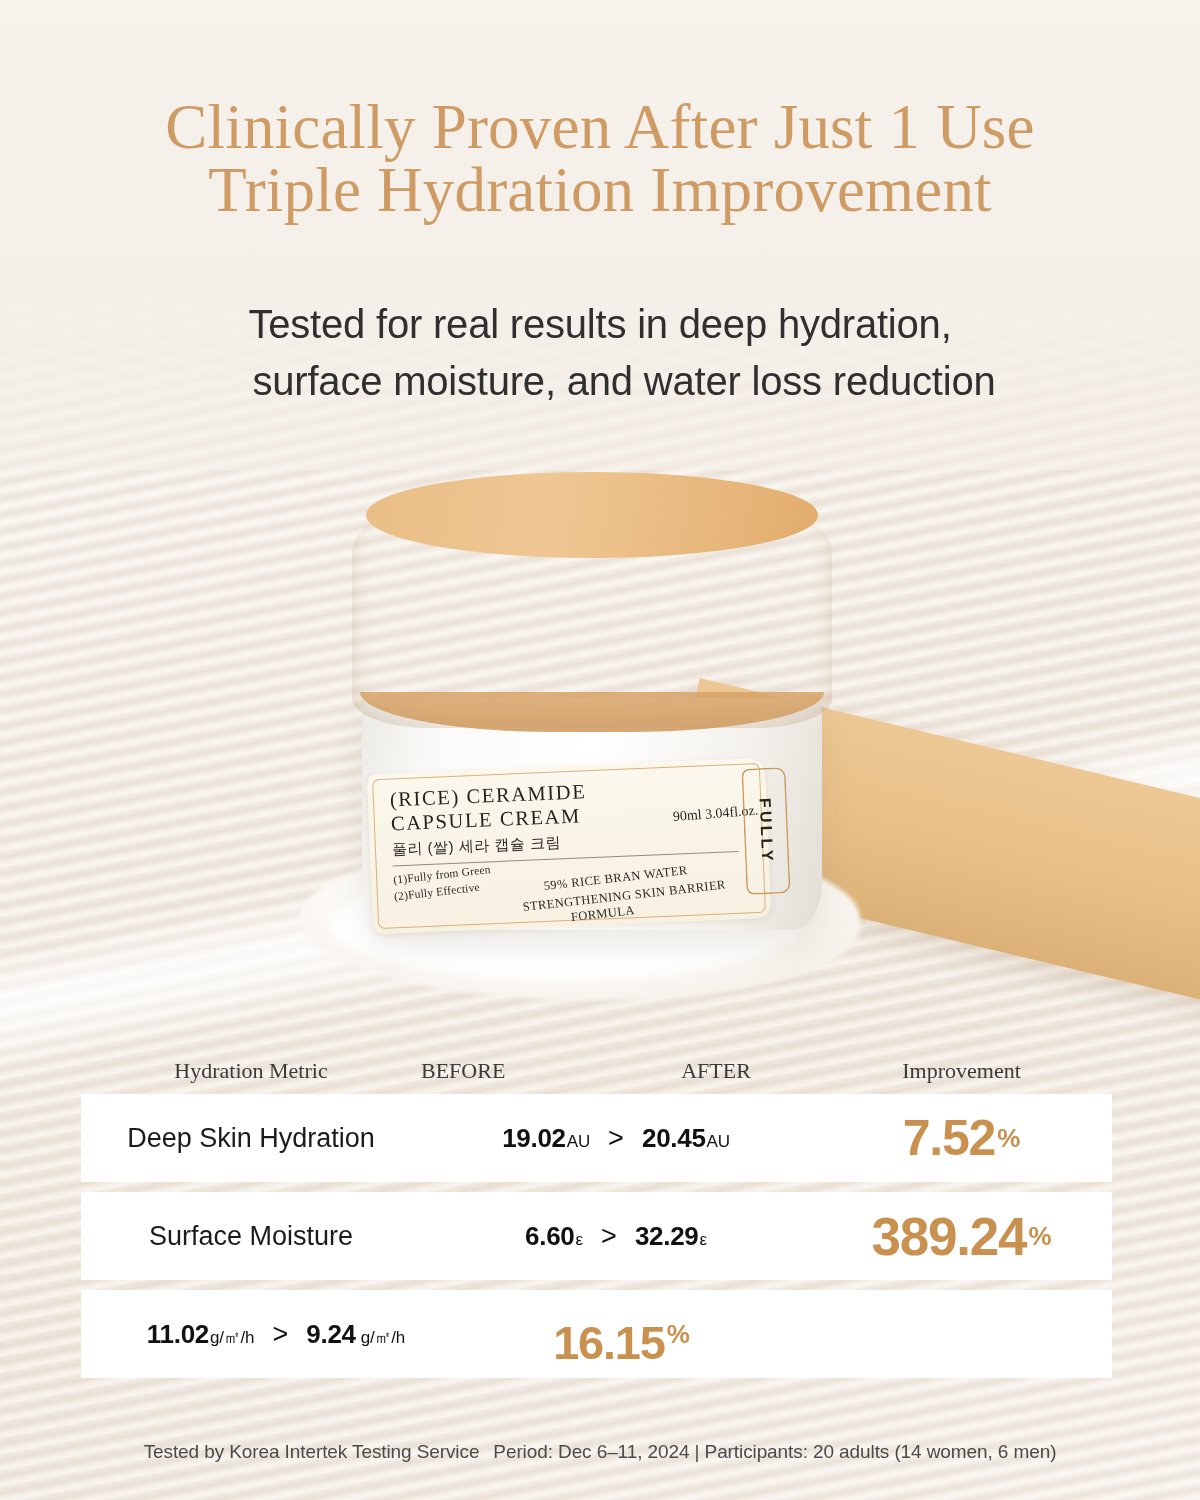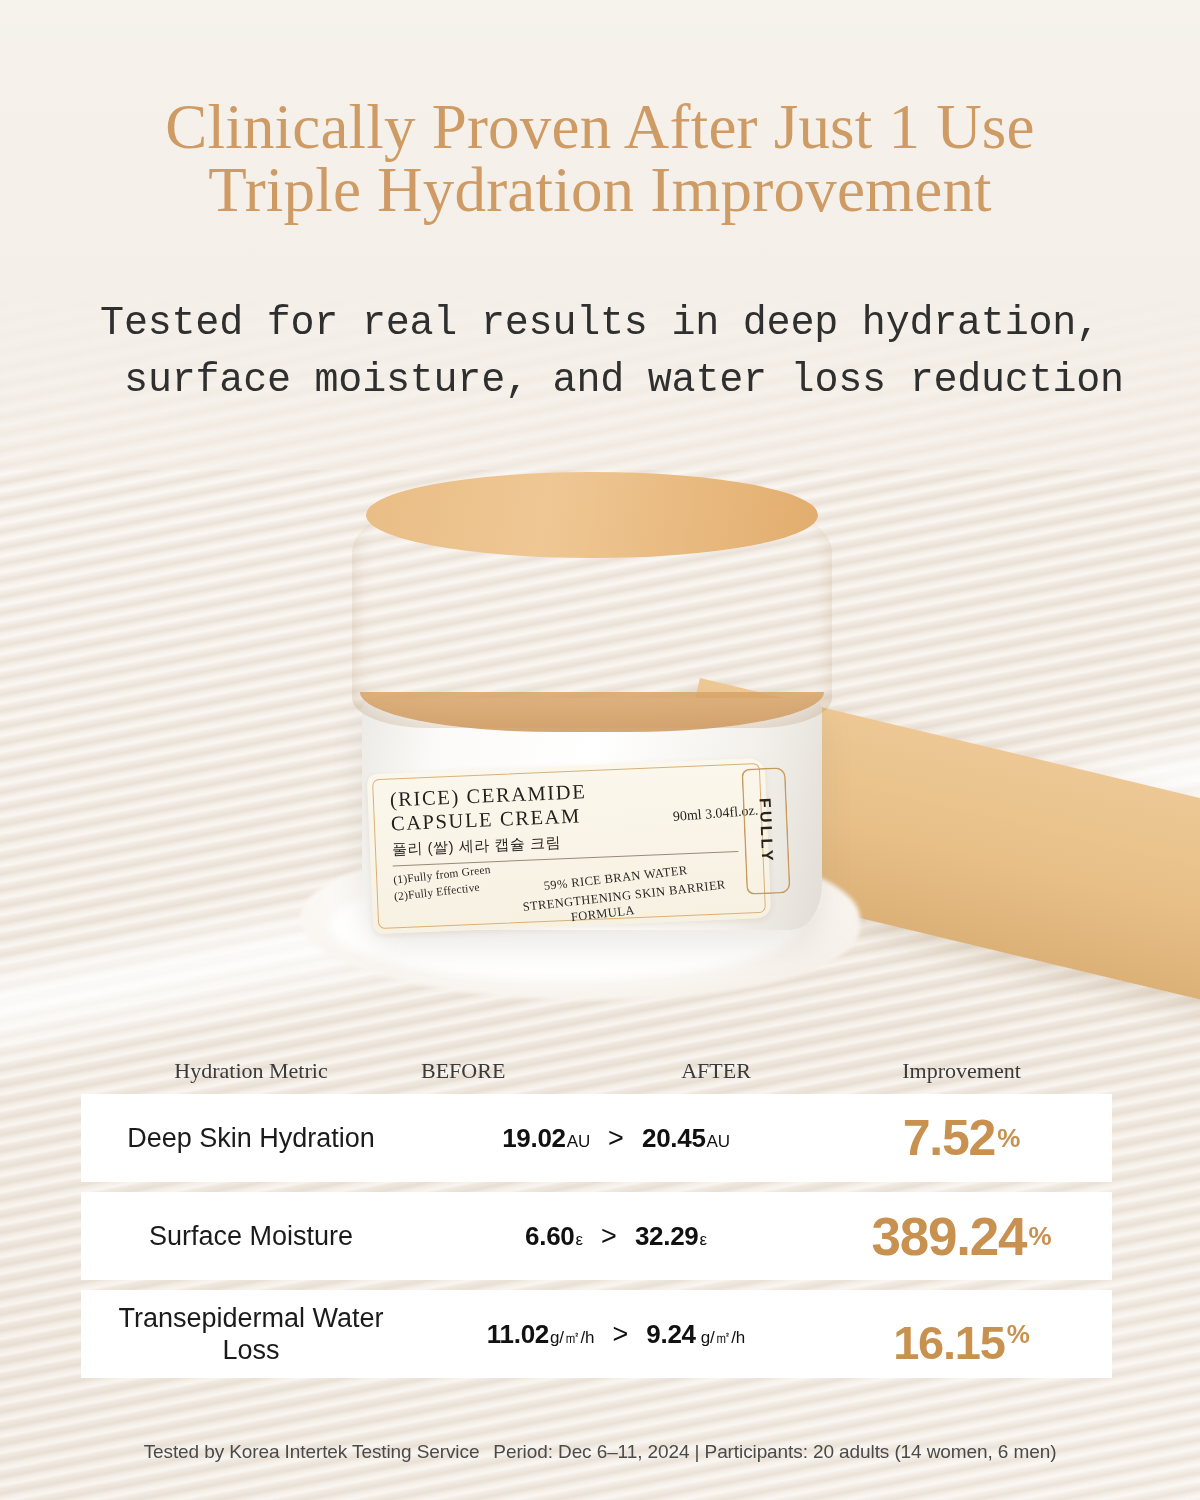--- a/index.html
+++ b/index.html
@@ -29,21 +29,21 @@
 
   
   .headline{position:absolute;left:0;top:96px;width:1200px;text-align:center;
     font-family:"Liberation Serif",serif;
     font-size:63px;line-height:1.0;letter-spacing:.2px;
     color:#cf9b64;font-weight:400;}
   .headline .l2{display:block;}
 
   .subtitle{position:absolute;left:0;top:296px;width:1200px;text-align:center;
     font-size:40px;line-height:1.42;color:#2f2f2f;font-weight:400;
-    letter-spacing:-.2px;font-family:Liberation Mono, monospace;}
+    letter-spacing:-.2px;}
   .subtitle .s2{display:block;padding-left:48px;}
 
   
   .photo{position:absolute;left:0;top:440px;width:1200px;height:620px;overflow:hidden;}
 
   
   .band{position:absolute;left:700px;top:238px;width:660px;height:196px;
     background:linear-gradient(180deg,#edc894 0%,#e7bf87 55%,#dcb178 100%);
     transform:rotate(13.5deg);transform-origin:0 0;
     box-shadow:0 10px 26px rgba(150,115,70,.18);}
@@ -236,24 +236,20 @@
     </div>
     <div class="c4">
       <div class="imp">
         <span class="big">389.24</span>
           <span class="pct">%</span>
       </div>
     </div>
   </div>
 
   <div class="row r3">
-    <div class="c1">
-      <div>Transepidermal Water</div>
-      <div>Loss</div>
-    </div>
     <div class="mid">
       <div class="val">
         <span class="num">11.02</span>
           <span class="unit">g/㎡/h</span>
       </div>
       <div class="arrow">&gt;</div>
       <div class="val">
         <span class="num">9.24</span>
           <span class="unit sp">g/㎡/h</span>
       </div>

